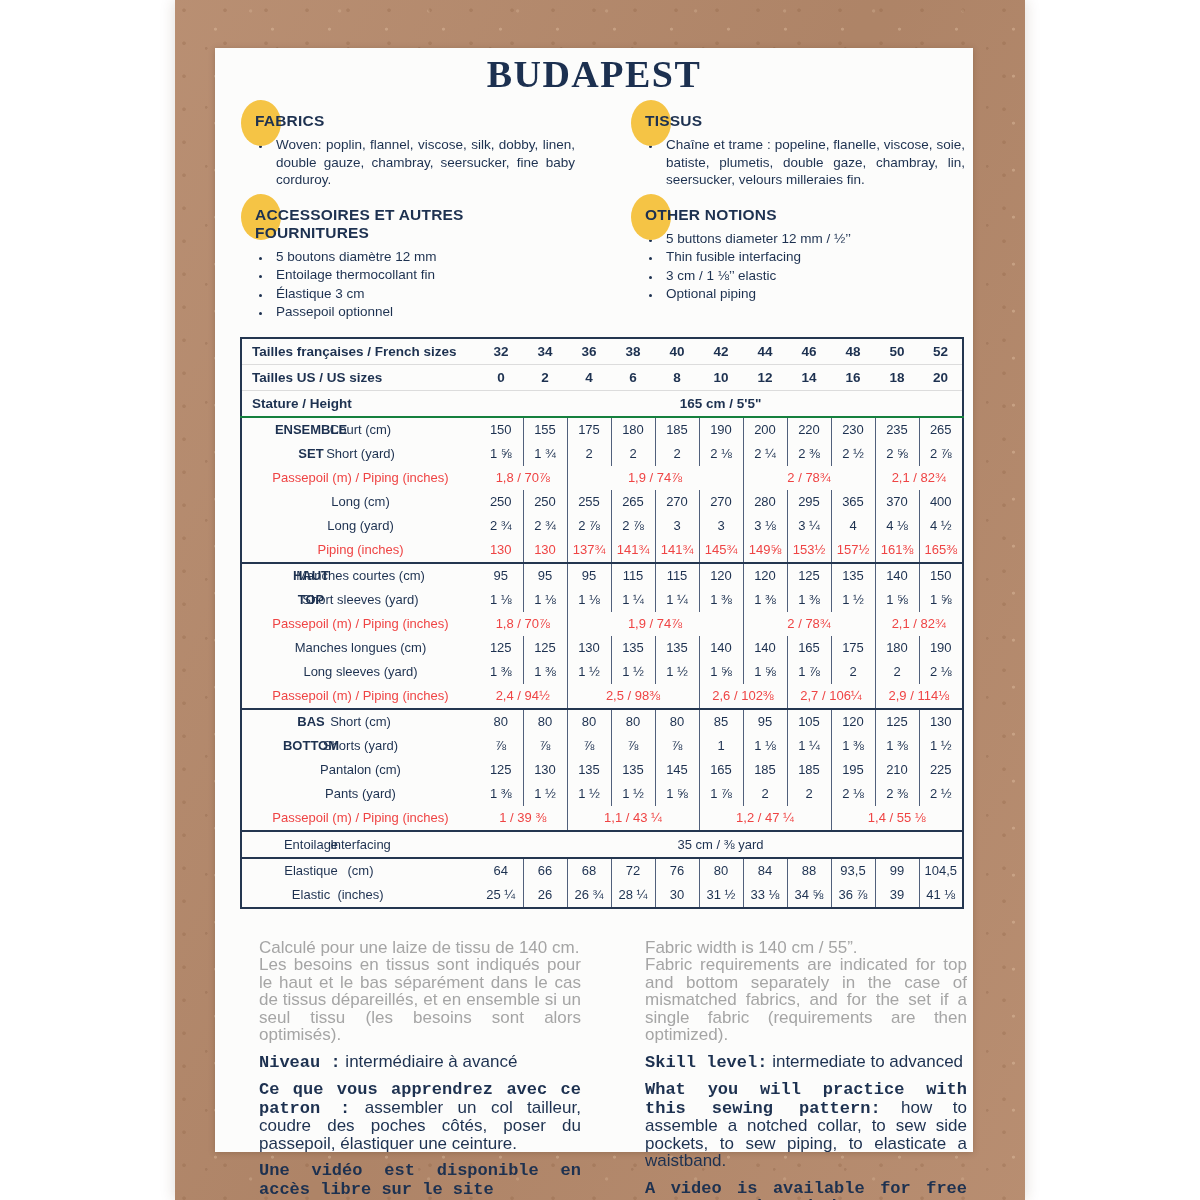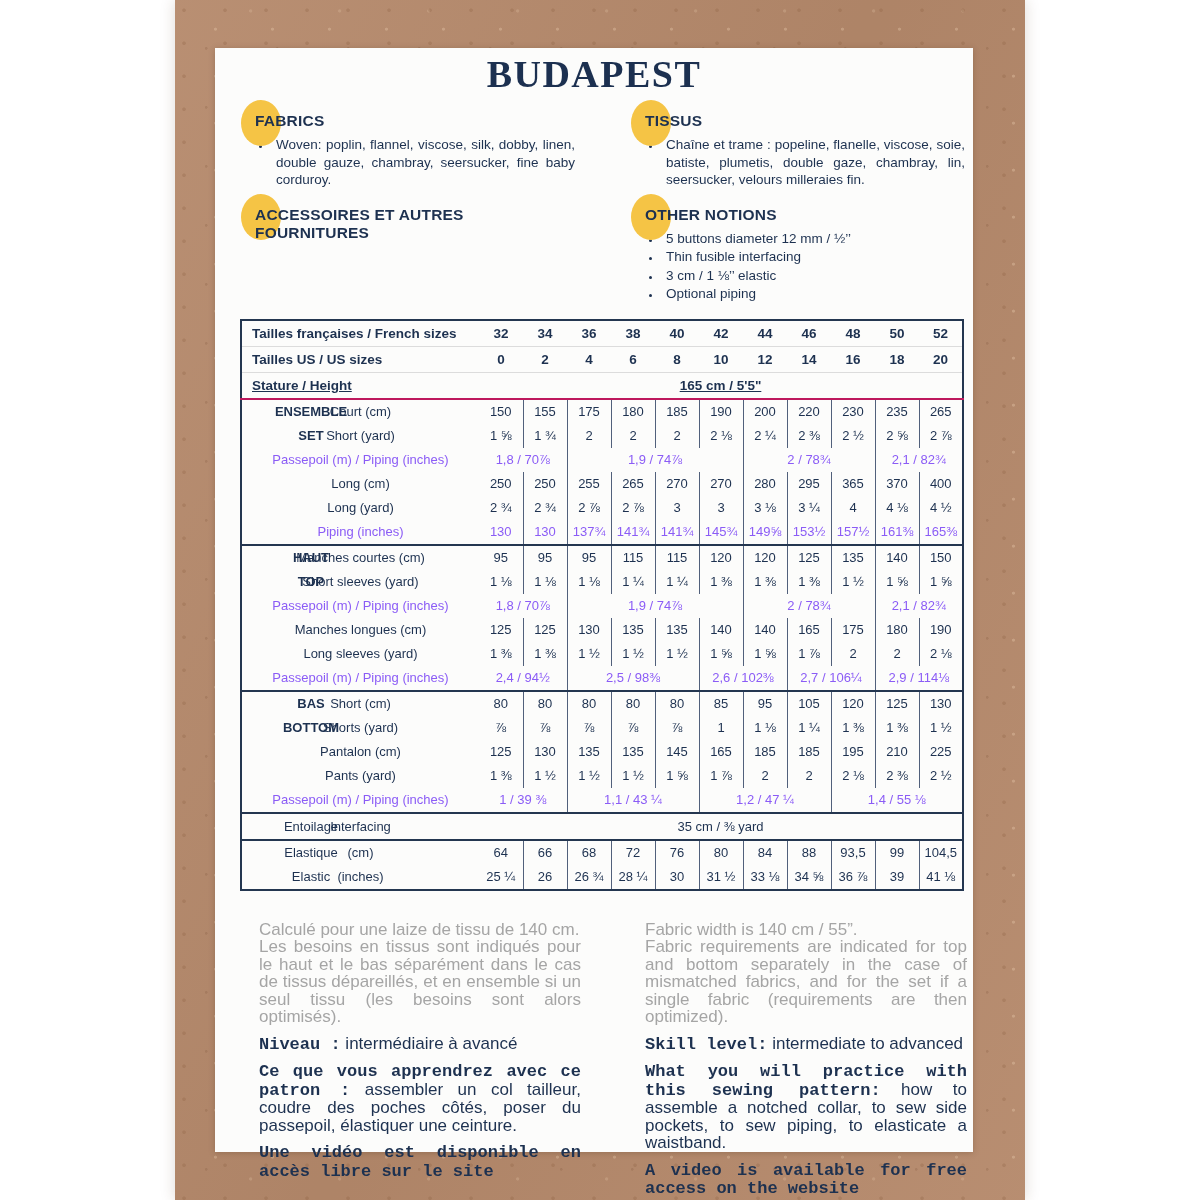--- a/index.html
+++ b/index.html
@@ -35,28 +35,28 @@
   .sect ul{margin:4px 0 0 0;padding-left:17px;font-size:13.5px;line-height:17.5px;text-align:justify;}
   .sect ul li{padding-left:4px;margin-bottom:1px;}
   .sect ul li::marker{font-size:11px;}
 
   
   table.sizes{margin:15px 0 0 25px;width:722px;border-collapse:collapse;table-layout:fixed;
               border:2px solid #243650;font-size:13px;color:#1d3150;}
   table.sizes td{height:24px;padding:0;text-align:center;vertical-align:middle;overflow:hidden;}
   tr.hdr td{height:25px;font-weight:bold;font-size:13.5px;border-bottom:1px solid #dcdcdc;}
   tr.hdr td.lbl, td.lbl{text-align:left;}
-  tr.hdrlast td{border-bottom:2px solid #be185d;text-decoration:underline;}
+  tr.hdrlast td{border-bottom:2px solid #15803d;}
   td.lbl{position:relative;text-align:right;padding-right:8px;white-space:nowrap;}
   td.lbl.h{ text-align:left;padding-left:10px;font-weight:bold;}
   .sec{position:absolute;left:8px;width:122px;text-align:center;font-weight:bold;}
   .sec.nrm{font-weight:normal;}
   td.d.bl, td.g.bl{border-left:1px solid #51607b;}
   tr.sec-top td{border-top:2px solid #243650;}
-  tr.gray{color:#8b5cf6;}
+  tr.gray{color:#ef4444;}
   tr.ent td{border-top:2px solid #243650;border-bottom:2px solid #243650;height:25px;}
   tr.ent td.lbl .rl{font-weight:normal;}
 
   
   .notes{display:grid;grid-template-columns:322px 322px;column-gap:64px;padding:0 14px 0 44px;margin-top:30px;
          font-size:17px;line-height:17.5px;}
   .notes p{margin:0 0 9px 0;text-align:justify;}
   .notes .muted{color:#a5a5a5;}
   .notes b{color:#1d3150;font-family:Liberation Mono, monospace;}
 
@@ -92,20 +92,26 @@
         </h3>
         <ul>
           <li>Chaîne et trame : popeline, flanelle, viscose, soie, batiste, plumetis, double gaze, chambray, lin, seersucker, velours milleraies fin.</li>
         </ul>
       </div>
       <div class="sect">
         <h3>
           <span class="dot"></span>
           <span class="htxt">ACCESSOIRES ET AUTRES FOURNITURES</span>
         </h3>
+        <ul>
+          <li>5 boutons diamètre 12 mm</li>
+          <li>Entoilage thermocollant fin</li>
+          <li>Élastique 3 cm</li>
+          <li>Passepoil optionnel</li>
+        </ul>
       </div>
       <div class="sect">
         <h3>
           <span class="dot"></span>
           <span class="htxt">OTHER NOTIONS</span>
         </h3>
         <ul>
           <li>5 buttons diameter 12 mm / ½’’</li>
           <li>Thin fusible interfacing</li>
           <li>3 cm / 1 ⅛’’ elastic</li>

